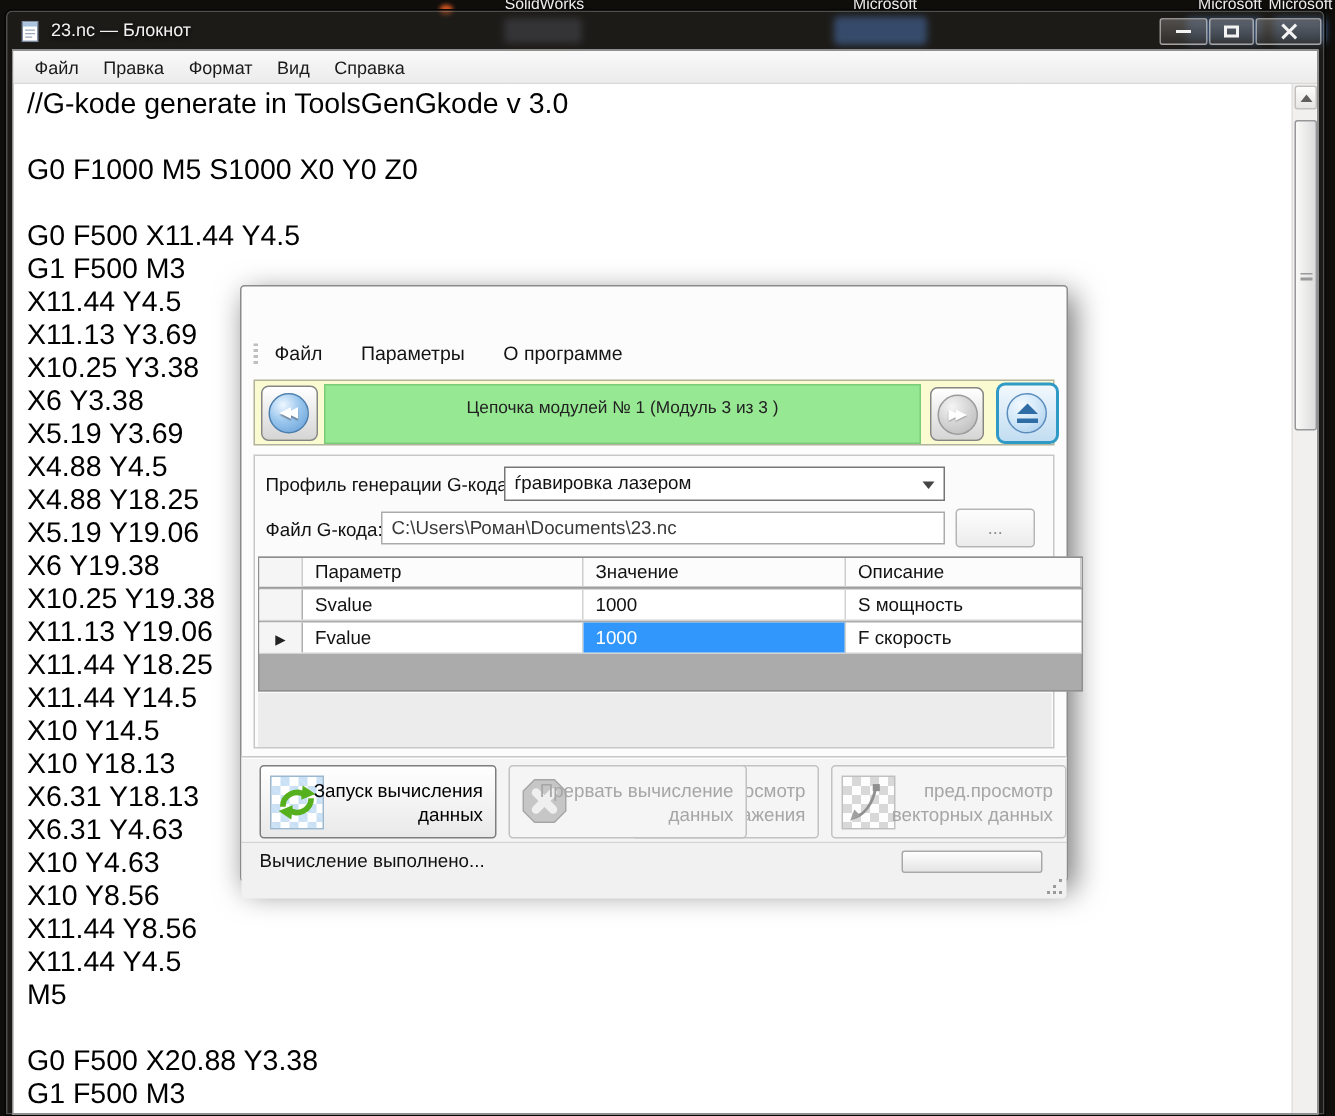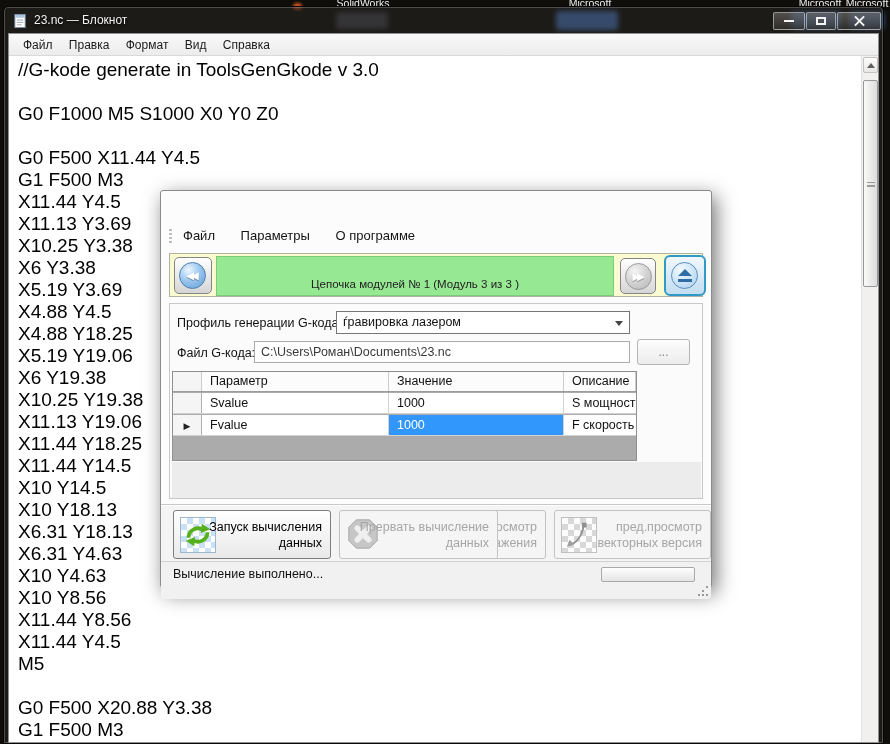--- a/index.html
+++ b/index.html
@@ -81,21 +81,21 @@
     background:linear-gradient(#ffffff,#d5d5d5);}
   .navball{position:absolute;left:4px;top:4px;width:27px;height:27px;border-radius:50%;
     text-align:center;line-height:26px;font-family:"DejaVu Sans",sans-serif;font-size:10px;
     color:#fff;letter-spacing:-3px;text-indent:-3px;text-shadow:0 1px 1px rgba(0,0,0,.35);}
   .ball-blue{background:radial-gradient(circle at 35% 28%,#eef7ff 0%,#9cc7ee 45%,#5f9cd5 100%);
     border:1px solid #4d7fae;}
   .ball-gray{background:radial-gradient(circle at 35% 28%,#f5f5f5 0%,#d6d6d6 45%,#b5b5b5 100%);
     border:1px solid #9a9a9a;}
   .banner-green{position:absolute;left:46px;top:2px;width:398px;height:40px;background:#97e893;
     border:1px solid rgba(40,120,40,.25);text-align:center;font-size:11.5px;color:#222;
-    line-height:1.5;padding-top:19px;}
+    line-height:1.5;padding-top:7px;}
   .ejbtn{position:absolute;left:494px;top:1px;width:42px;height:41px;border:2px solid #2f9ac5;
     border-radius:6px;background:linear-gradient(#f1f8fd,#c2ddf1);}
   .ejball{position:absolute;left:5px;top:5px;width:27px;height:27px;border-radius:50%;
     background:radial-gradient(circle at 35% 28%,#f2f9ff 0%,#cfe6f8 50%,#a6cbe9 100%);
     border:1px solid #5a8cbc;}
   .ej-tri{position:absolute;left:6px;top:6px;width:0;height:0;border-left:7px solid transparent;
     border-right:7px solid transparent;border-bottom:7px solid #2f6da6;}
   .ej-bar{position:absolute;left:6px;top:16px;width:14px;height:3px;background:#2f6da6;}
 
   .mid-panel{position:absolute;left:8px;top:112px;width:534px;height:196px;background:#fbfbfb;
@@ -105,21 +105,21 @@
     border:1px solid #767676;line-height:21px;padding-left:6px;}
   .combo i{position:absolute;right:6px;top:9px;width:0;height:0;border-left:4px solid transparent;
     border-right:4px solid transparent;border-top:5px solid #444;}
   .lbl-file{position:absolute;left:7px;top:42px;}
   .filebox{position:absolute;left:84px;top:37px;width:376px;height:22px;background:#fff;
     border:1px solid #ababab;line-height:20px;padding-left:6px;color:#3a3a3a;}
   .browse{position:absolute;left:467px;top:35px;width:53px;height:26px;border:1px solid #b5b5b5;
     border-radius:3px;background:linear-gradient(#fdfdfd,#ececec);color:#8c8c8c;
     text-align:center;line-height:24px;font-size:12px;}
 
-  .grid{position:absolute;left:2px;top:67px;width:465px;height:90px;background:#ababab;
+  .grid{position:absolute;left:2px;top:67px;width:550px;height:90px;background:#ababab;
     border:1px solid #8f8f8f;}
   .g-row{position:absolute;left:0;right:0;display:flex;background:#fff;}
   .g-head{top:0;height:20px;background:#fcfcfc;border-bottom:1px solid #9c9c9c;}
   .g-r1{top:21px;height:21px;border-bottom:1px solid #d2d2d2;}
   .g-r2{top:43px;height:21px;border-bottom:1px solid #d2d2d2;}
   .g-cell{height:100%;padding-left:8px;line-height:20px;border-right:1px solid #d2d2d2;
     overflow:hidden;white-space:nowrap;}
   .g-head .g-cell{border-right:1px solid #cccccc;line-height:19px;}
   .g-rowhdr{width:29px;padding:0;background:#f5f5f5;border-right:1px solid #b0b0b0;
     text-align:center;}
@@ -347,21 +347,21 @@
       <div class="tbtn tbtn-off" id="btn-prev-vec">
         <div class="tico checker-gray">
           <svg viewBox="0 0 36 36" width="34" height="34">
             <path d="M7 29 C 15 27, 21 19, 23 8" fill="none" stroke="#909090" stroke-width="2"></path>
             <rect x="21" y="5" width="5" height="5" fill="#909090"></rect>
             <polygon points="5,31 12,27 8,23" fill="#a0a0a0"></polygon>
           </svg>
         </div>
         <div class="ttxt">
           <div>пред.просмотр</div>
-          <div>векторных версия</div>
+          <div>векторных данных</div>
         </div>
       </div>
     </div>
 
     <div class="dlg-status">
       <span class="status-text">Вычисление выполнено...</span>
       <div class="progress"></div>
       <div class="grip">
           <b></b>
         </div>

